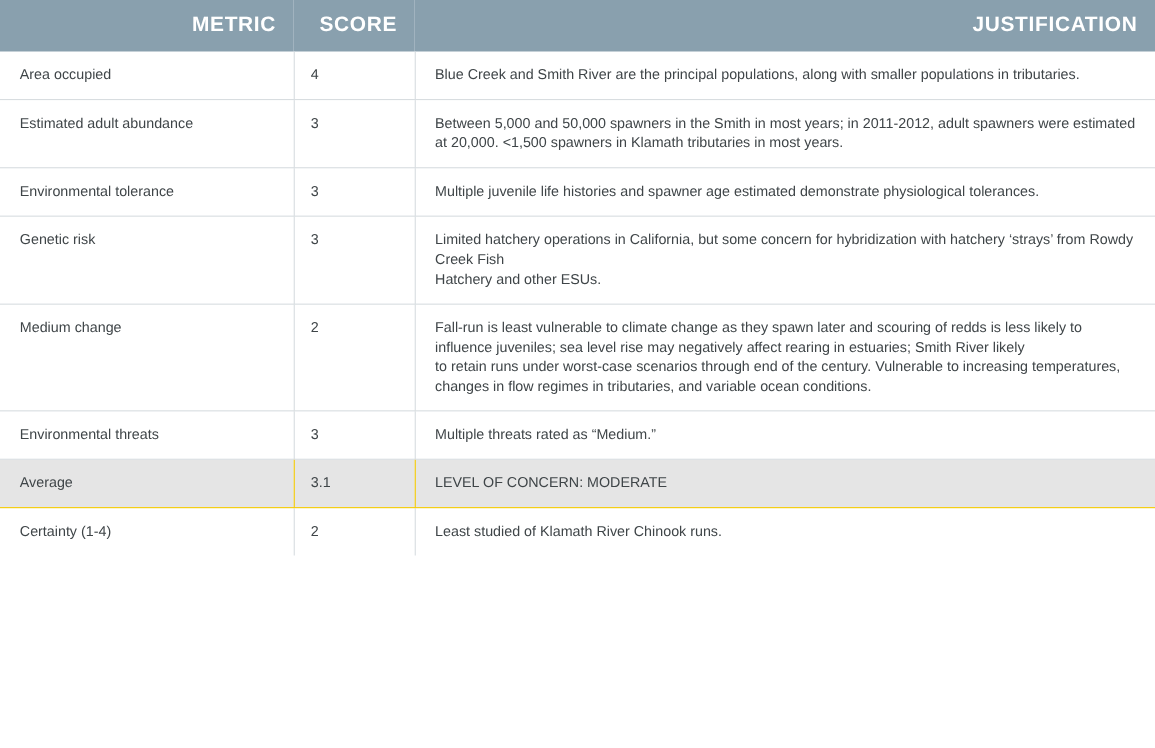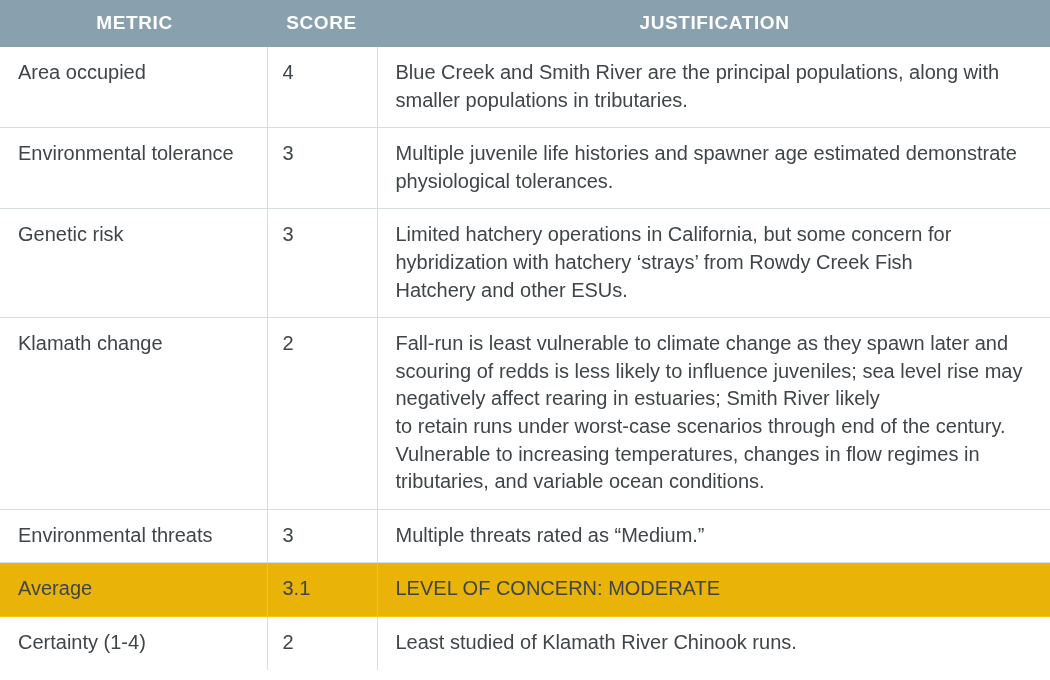--- a/index.html
+++ b/index.html
@@ -23,50 +23,50 @@
     border-collapse: collapse;
     table-layout: fixed;
   }
   table.assessment col.c-metric { width: 267px; }
   table.assessment col.c-score  { width: 110px; }
   table.assessment col.c-just   { width: 673px; }
 
   thead th {
     background: #89a0ae;
     color: #ffffff;
-    text-align: center;
+    text-align: right;
     font-size: 19px;
     font-weight: bold;
     letter-spacing: 0.6px;
     padding: 12px 16px 13px 16px;
     vertical-align: middle;
     border: none;
   }
   thead th.th-metric { padding-left: 18px; }
   thead th.th-score  { padding-left: 15px; }
   thead th.th-just   { padding-left: 18px; }
 
   tbody td {
-    font-size: 20px;
+    font-size: 13px;
     line-height: 1.38;
     color: #3f4548;
     vertical-align: top;
     padding: 12px 16px 13px 16px;
     border-bottom: 1px solid #d8dde0;
     border-right: 1px solid #d8dde0;
     background: #ffffff;
   }
   tbody td.col-metric { padding-left: 18px; }
   tbody td.col-score  { padding-left: 15px; }
   tbody td.col-just   { padding-left: 18px; border-right: none; }
 
   tbody tr:last-child td { border-bottom: none; }
 
   tbody tr.highlight td {
-    background: #eab308;
+    background: #e5e5e5;
     color: #3f4548;
     border-bottom-color: #f5cb00;
     border-right-color: #f5cb00;
   }
 
   .cell-text { display: block; white-space: pre-line; }
 </style>
 </head>
 <body>
 
@@ -86,36 +86,43 @@
     </thead>
     <tbody id="table-body">
         <tr>
           <td class="col-metric">Area occupied</td>
           <td class="col-score">4</td>
           <td class="col-just">
             <span class="cell-text">Blue Creek and Smith River are the principal populations, along with smaller populations in tributaries.</span>
           </td>
         </tr>
         <tr>
+          <td class="col-metric">Estimated adult abundance</td>
+          <td class="col-score">3</td>
+          <td class="col-just">
+            <span class="cell-text">Between 5,000 and 50,000 spawners in the Smith in most years; in 2011-2012, adult spawners were estimated at 20,000. &lt;1,500 spawners in Klamath tributaries in most years.</span>
+          </td>
+        </tr>
+        <tr>
           <td class="col-metric">Environmental tolerance</td>
           <td class="col-score">3</td>
           <td class="col-just">
             <span class="cell-text">Multiple juvenile life histories and spawner age estimated demonstrate physiological tolerances.</span>
           </td>
         </tr>
         <tr>
           <td class="col-metric">Genetic risk</td>
           <td class="col-score">3</td>
           <td class="col-just">
             <span class="cell-text">Limited hatchery operations in California, but some concern for hybridization with hatchery ‘strays’ from Rowdy Creek Fish
 Hatchery and other ESUs.</span>
           </td>
         </tr>
         <tr>
-          <td class="col-metric">Klamath change</td>
+          <td class="col-metric">Medium change</td>
           <td class="col-score">2</td>
           <td class="col-just">
             <span class="cell-text">Fall-run is least vulnerable to climate change as they spawn later and scouring of redds is less likely to influence juveniles; sea level rise may negatively affect rearing in estuaries; Smith River likely
 to retain runs under worst-case scenarios through end of the century. Vulnerable to increasing temperatures, changes in flow regimes in tributaries, and variable ocean conditions.</span>
           </td>
         </tr>
         <tr>
           <td class="col-metric">Environmental threats</td>
           <td class="col-score">3</td>
           <td class="col-just">

